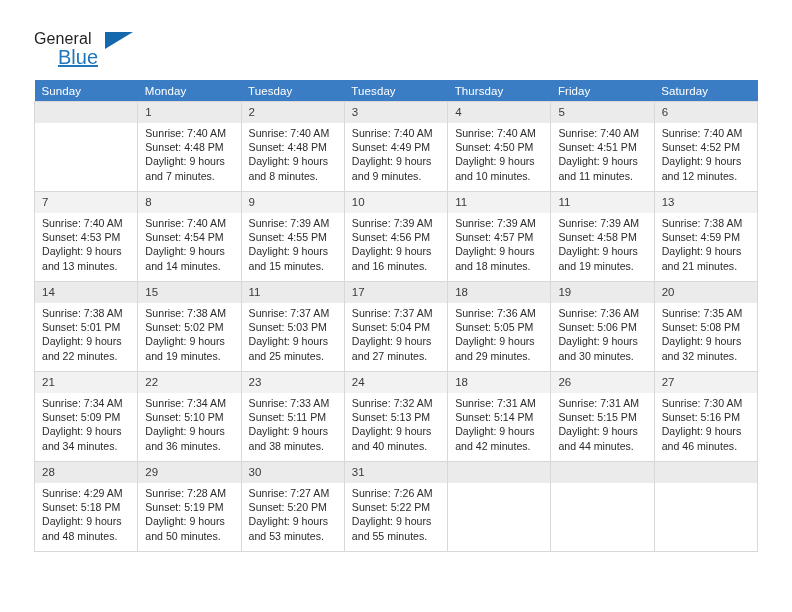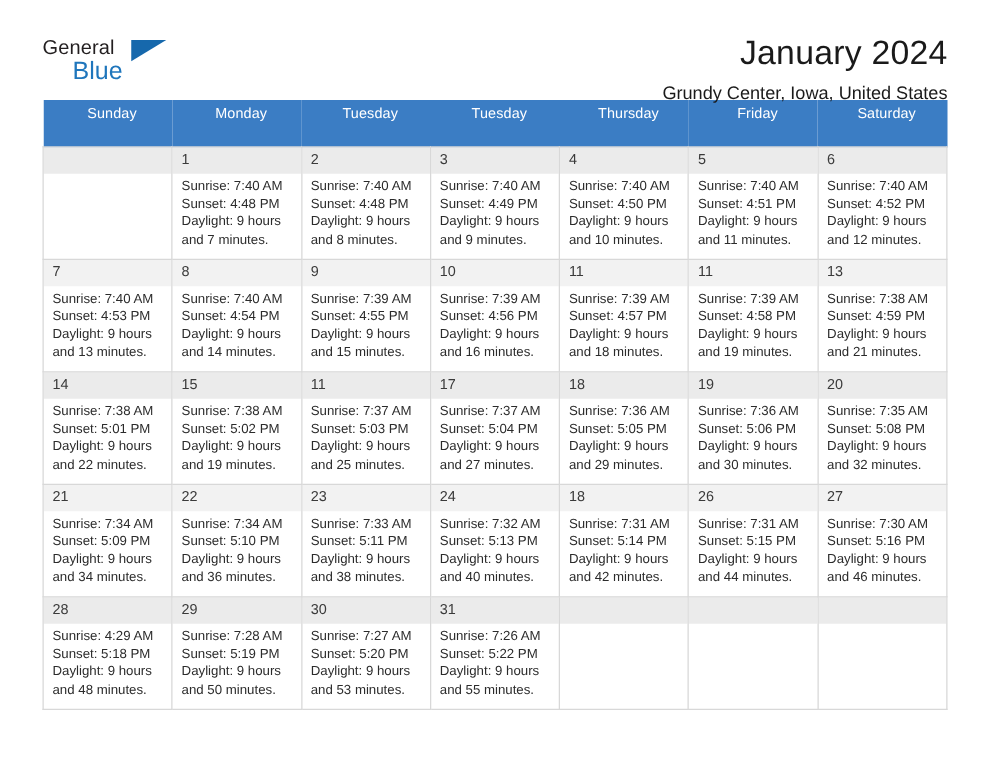--- a/index.html
+++ b/index.html
@@ -46,20 +46,21 @@
     color: #231f20;
     line-height: 22px;
   }
   .logo-blue {
     position: absolute;
     left: 24px;
     top: 20px;
     font-size: 20px;
     color: #1f76bc;
     line-height: 22px;
+    text-decoration: underline;
   }
   .logo-triangle {
     position: absolute;
     left: 71px;
     top: 6px;
     width: 0;
     height: 0;
     border-left: 28px solid #1668ac;
     border-bottom: 17px solid transparent;
   }
@@ -89,22 +90,22 @@
     width: 724px;
     border-collapse: collapse;
     table-layout: fixed;
     margin-top: 8px;
   }
   .calendar th {
     background: #3b7dc4;
     color: #ffffff;
     font-size: 11.5px;
     font-weight: normal;
-    text-align: center;
-    padding: 5px 0 20px 7px;
+    text-align: left;
+    padding: 5px 0 4px 7px;
     border: none;
     letter-spacing: .1px;
   }
   .calendar td {
     vertical-align: top;
     border-right: 1px solid #d8d8d8;
     border-bottom: 1px solid #d8d8d8;
     height: 89px;
     padding: 0;
     background: #ffffff;
@@ -137,24 +138,20 @@
 <div class="page">
 
   <div class="header">
 
     <div class="logo">
       <span class="logo-general">General</span>
       <span class="logo-triangle"></span>
       <span class="logo-blue">Blue</span>
     </div>
 
-    <div class="title-block">
-      <h1 class="month-title">January 2024</h1>
-      <div class="location">Grundy Center, Iowa, United States</div>
-    </div>
 
   </div>
 
   <table class="calendar">
     <thead>
       <tr>
         <th>Sunday</th>
         <th>Monday</th>
         <th>Tuesday</th>
         <th>Tuesday</th>

